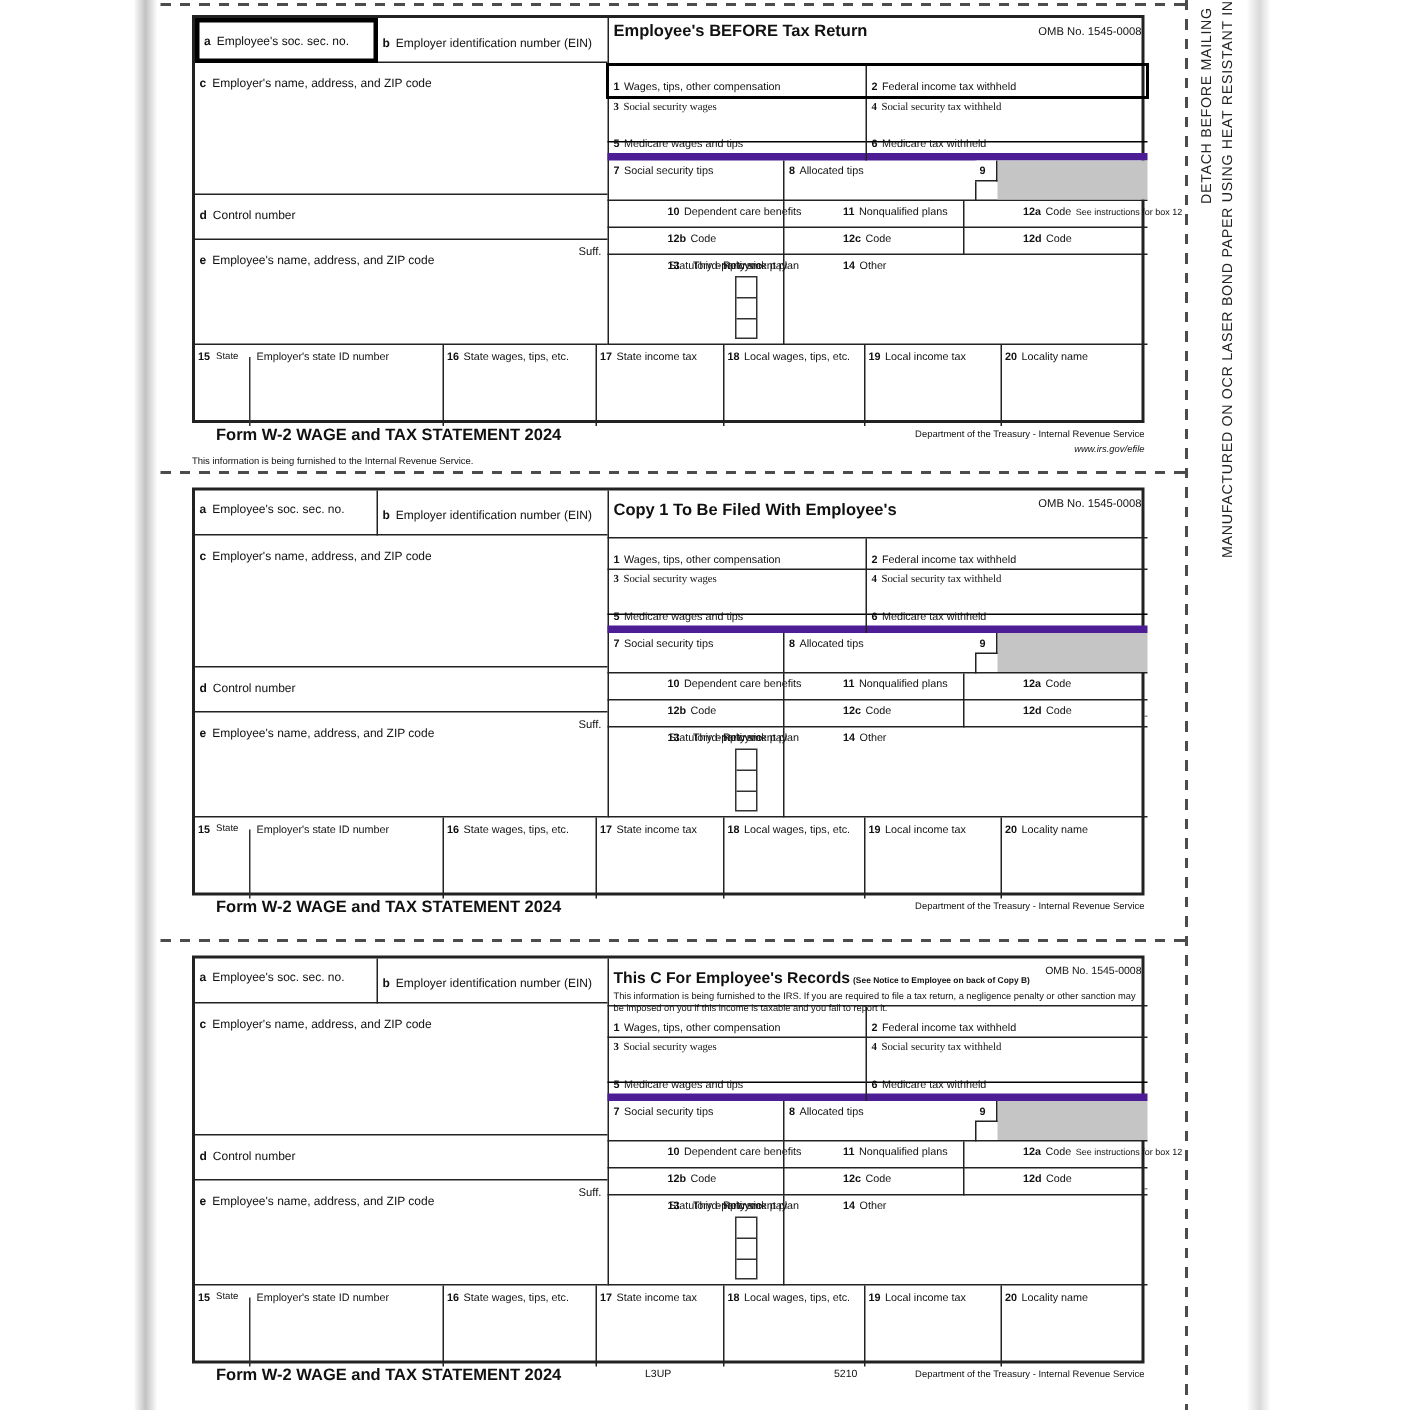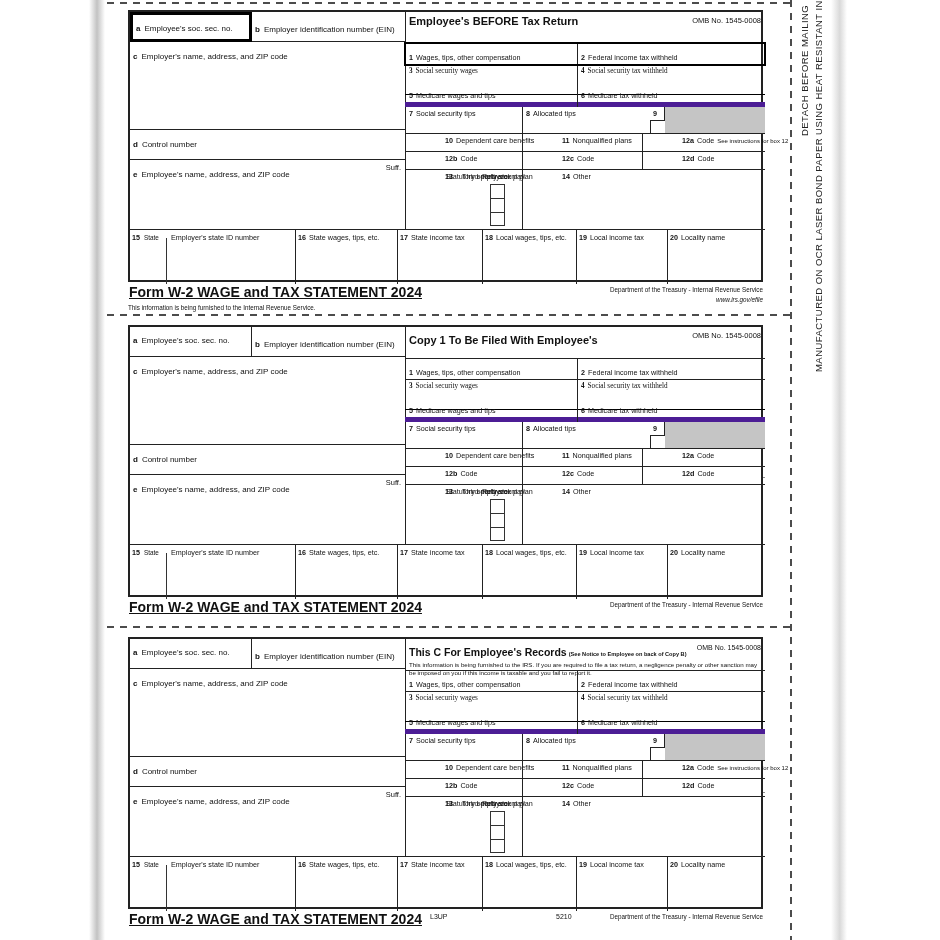--- a/index.html
+++ b/index.html
@@ -83,21 +83,21 @@
   .lab-m{left:121px;} .lab-12{left:241px;}
   .lab-stat{left:5px;top:19px;} .lab-ret{left:5px;top:33px;padding-left:36px;} .lab-sick{left:21px;top:47px;}
   .lab15n{left:2px;top:3px;} .lab15s{left:14px;top:4px;font-size:6.4px;} .lab15id{left:41px;top:3px;}
   .lab16{left:168px;top:3px;} .lab17{left:270px;top:3px;} .lab18{left:355px;top:3px;}
   .lab19{left:449px;top:3px;} .lab20{left:540px;top:3px;}
   
   .bold12{display:none;left:274px;top:30px;width:362px;height:24px;border:2.5px solid #000;z-index:3;}
   .variant-copyb .bold12{display:block;}
   
   .foot{position:absolute;left:0;top:274px;width:635px;height:26px;}
-  .f-left{position:absolute;left:1px;top:0;font-weight:bold;font-size:14px;text-decoration:underline;}
+  .f-left{position:absolute;left:16px;top:0;font-weight:bold;font-size:11px;}
   .f-right{position:absolute;right:0;top:2px;font-size:6.3px;}
   .f-code1{position:absolute;left:302px;top:2px;font-size:7px;}
   .f-code2{position:absolute;left:428px;top:2px;font-size:7px;}
   .f-sub{position:absolute;left:0;top:12px;width:100%;height:10px;}
   .f-sub-left{font-size:6.3px;}
   .f-sub-right{position:absolute;right:0;top:0;font-size:6.3px;font-style:italic;}
 </style>
 </head>
 <body>
 

